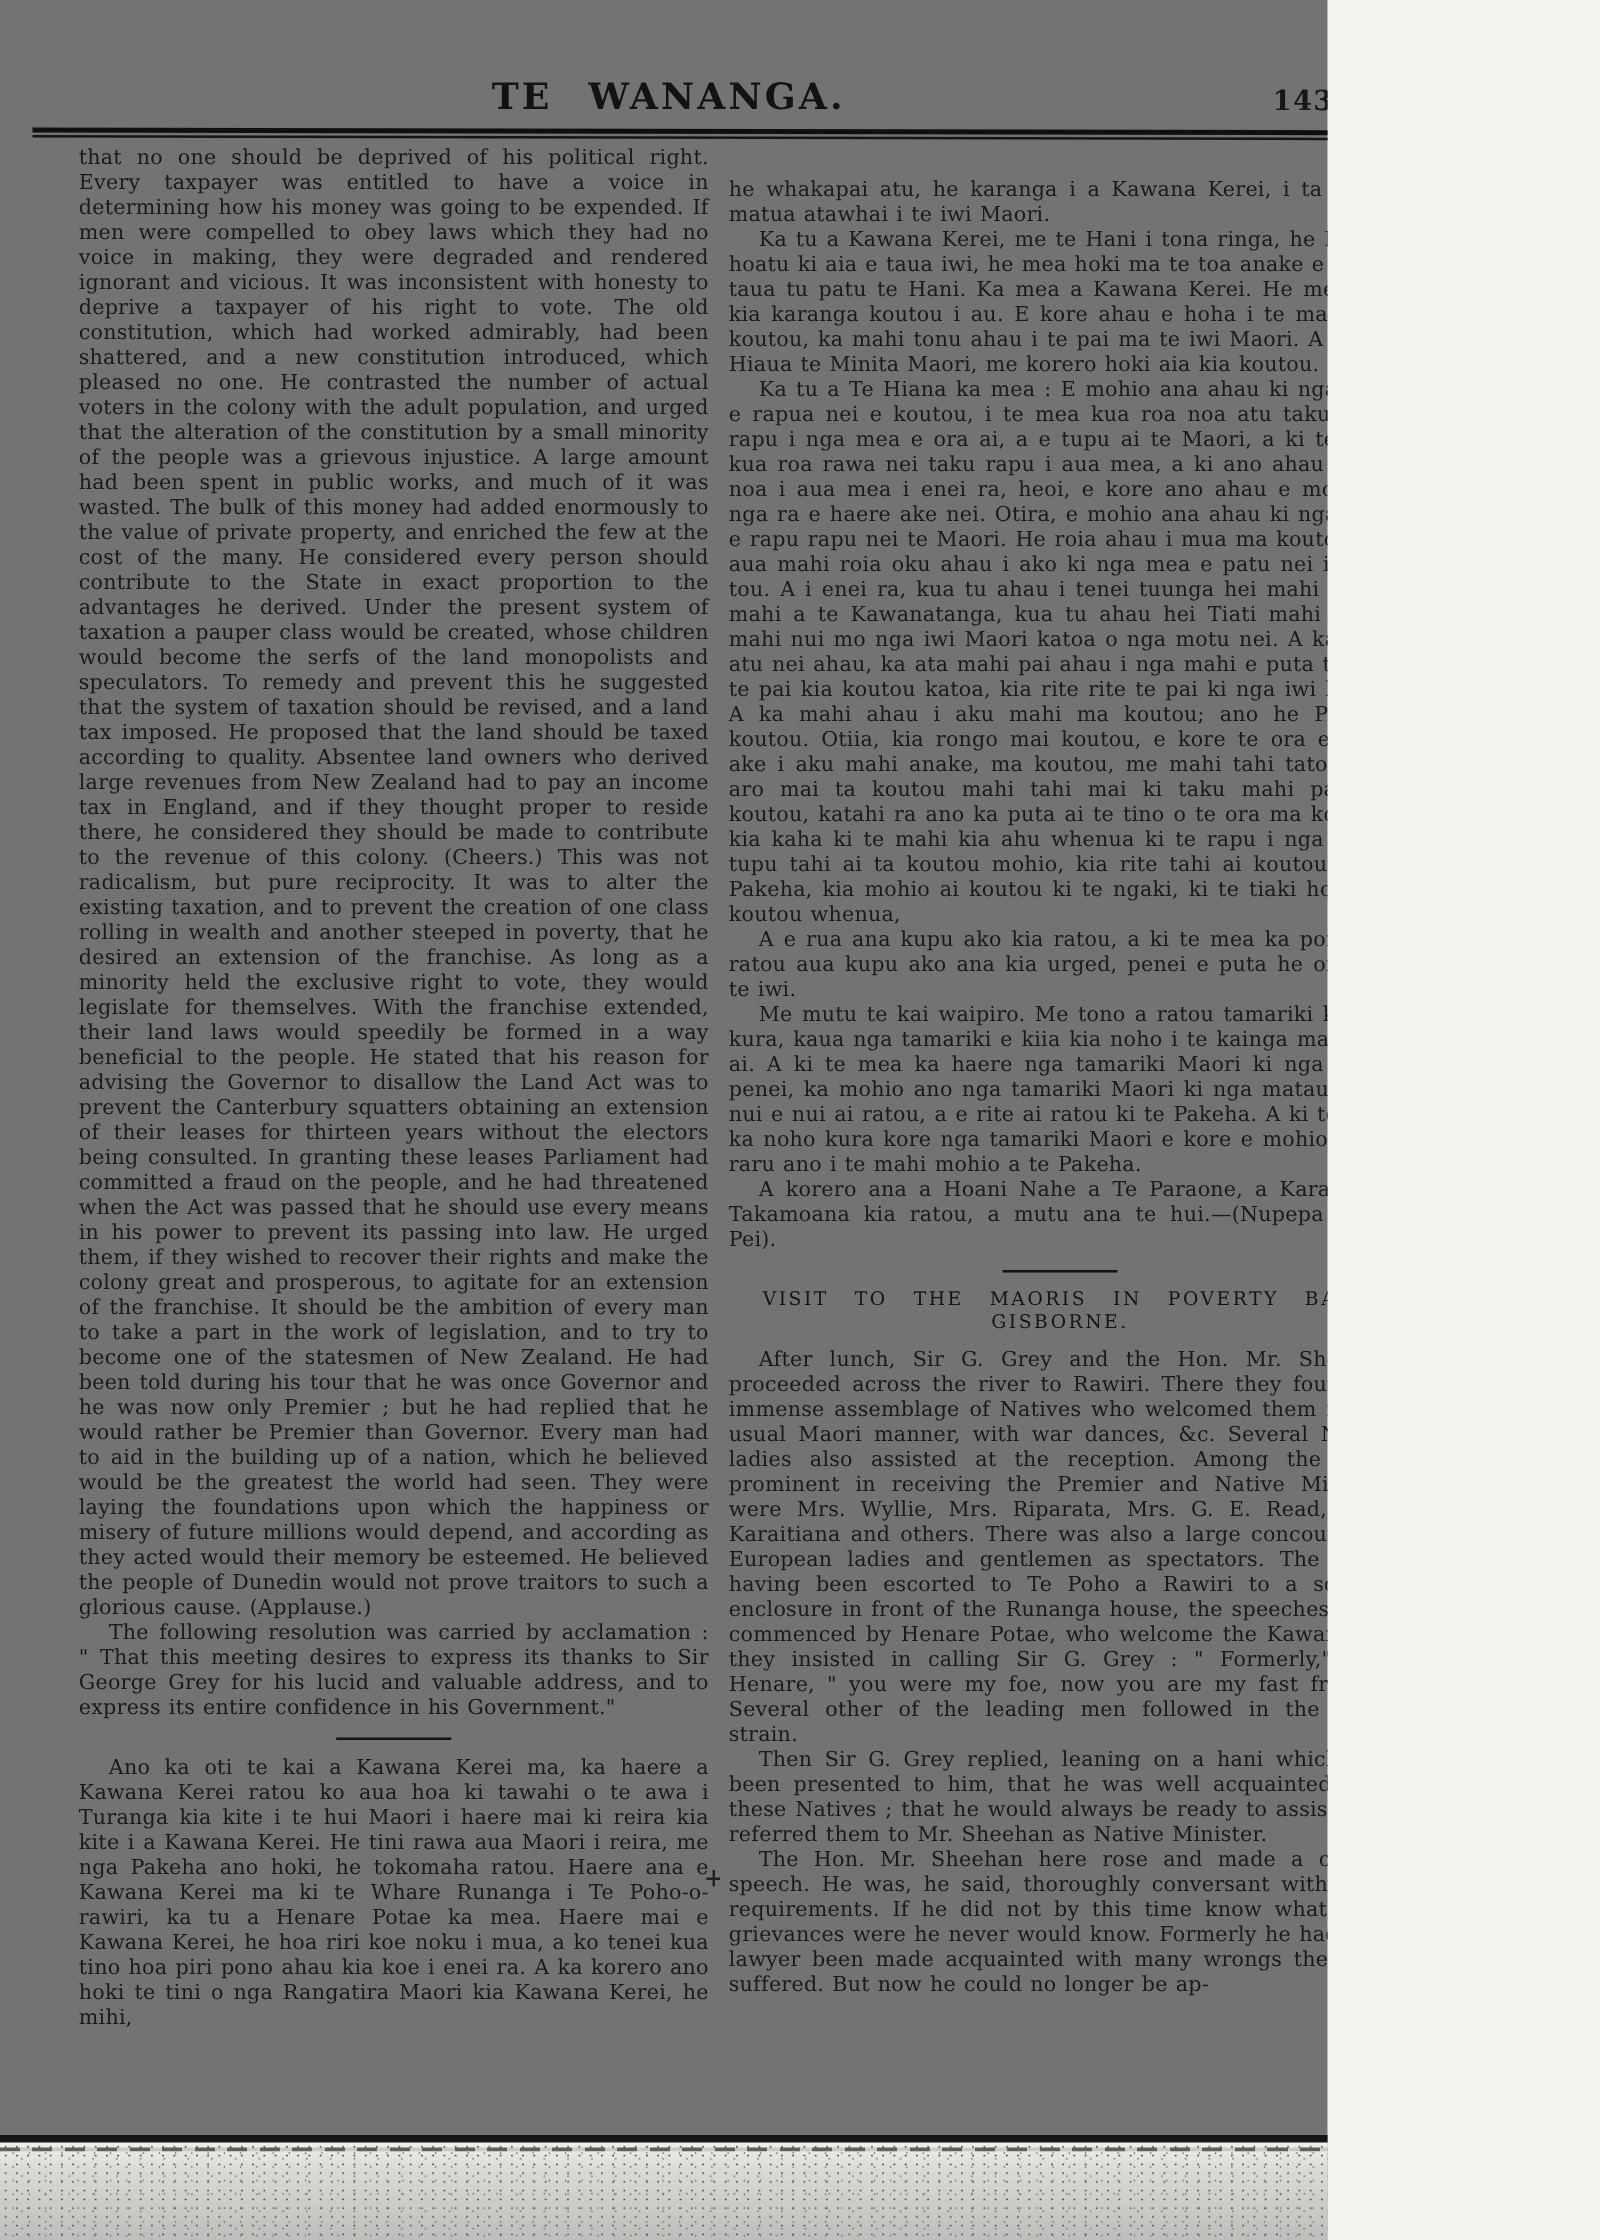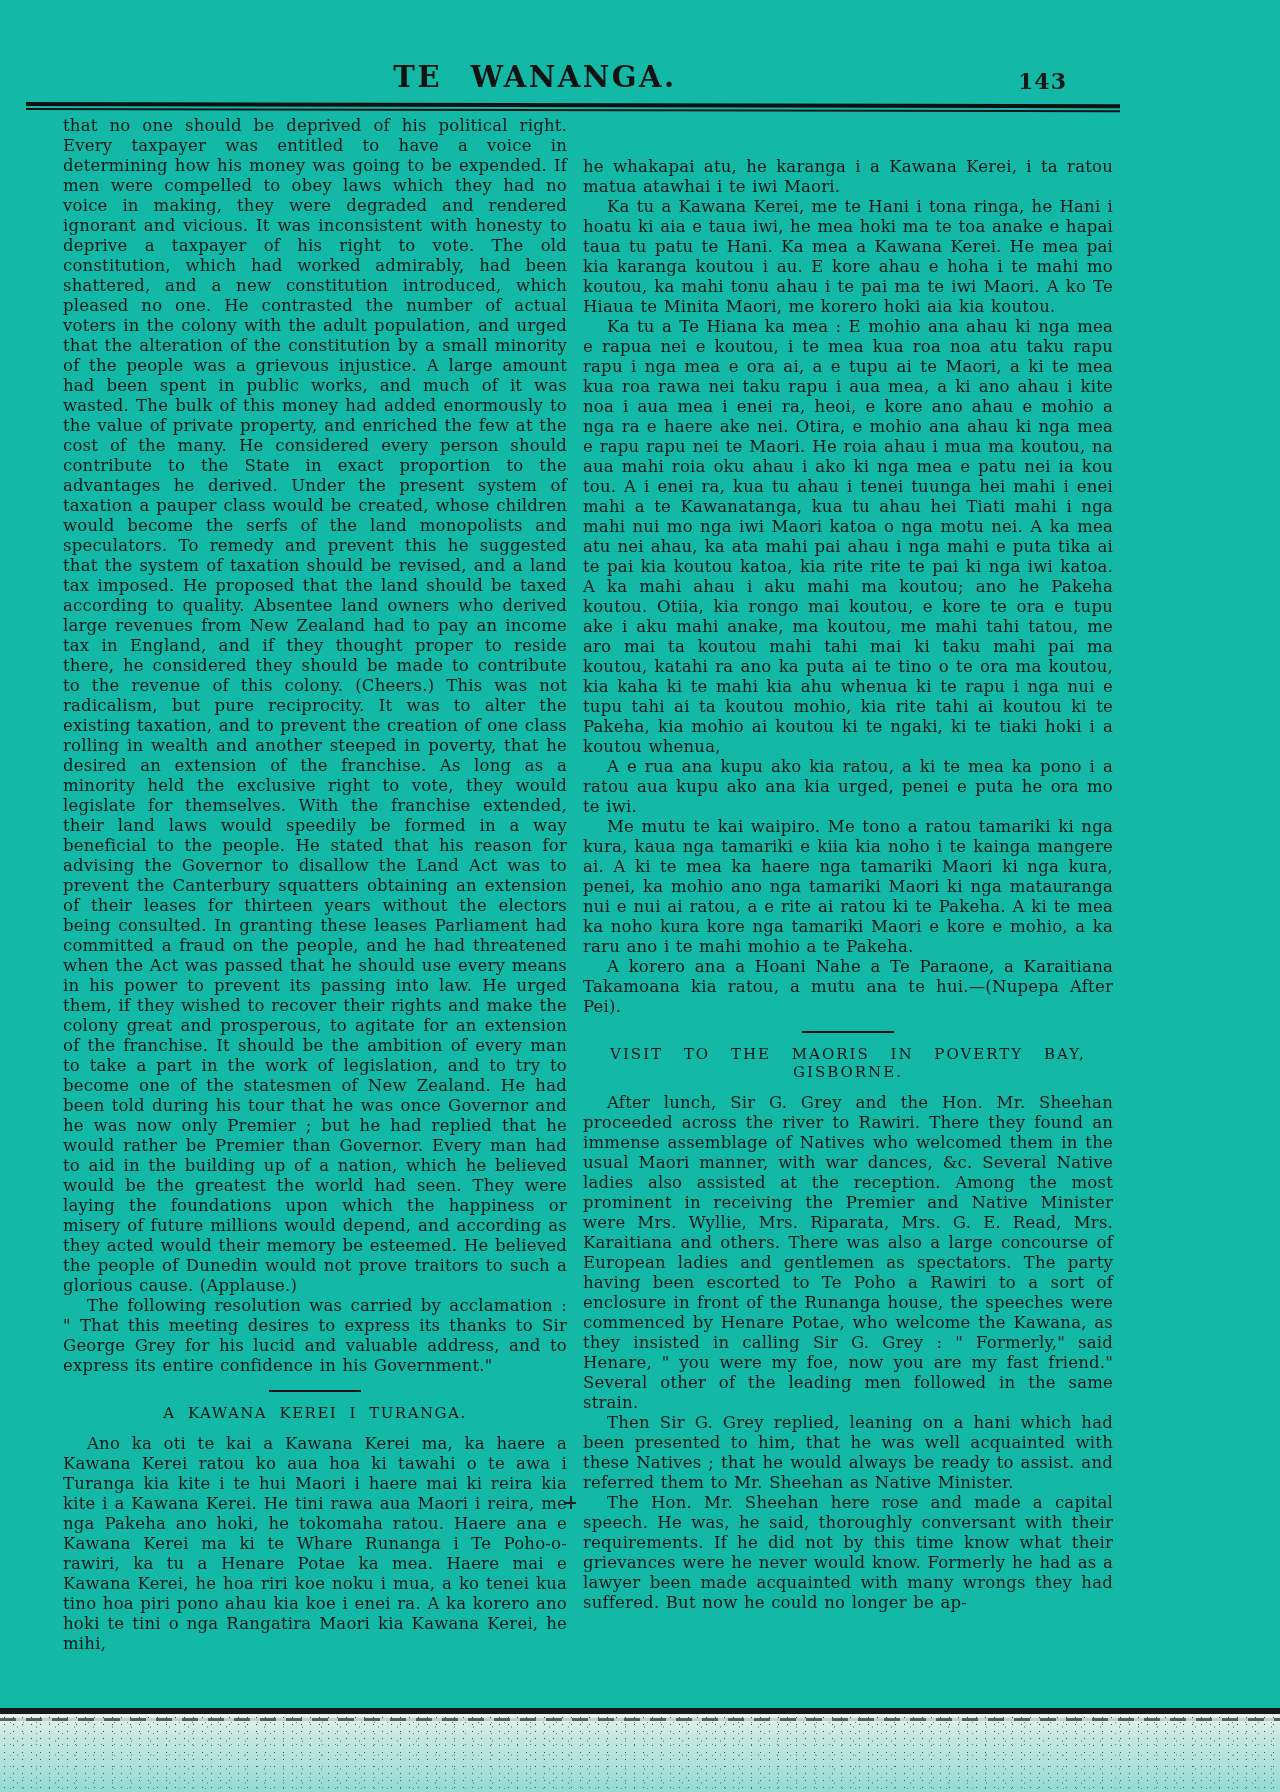--- a/index.html
+++ b/index.html
@@ -3,22 +3,22 @@
 <meta charset="utf-8">
 <style>
   html, body { margin: 0; padding: 0; }
   body {
     width: 1280px; height: 1792px;
     background: #f2f2ee;
     font-family: "DejaVu Serif", "Liberation Serif", serif;
   }
   .page {
     position: relative;
-    width: 1280px; height: 1792px;
-    background: #14b8a6;
+    width: 1062px; height: 1792px;
+    background: #737373;
     overflow: hidden;
     color: #191919;
   }
   
   .masthead {
     position: absolute; top: 60px; left: 55px; width: 1048px; height: 44px;
   }
   .masthead-title {
     position: relative; left: -44px;
     text-align: center;
@@ -112,21 +112,20 @@
 
   <div class="header-rule"></div>
 
   <div class="columns">
 
     <div class="col-left">
       <p class="body-text">that no one should be deprived of his political right. Every taxpayer was entitled to have a voice in determining how his money was going to be expended. If men were compelled to obey laws which they had no voice in making, they were degraded and rendered ignorant and vicious. It was inconsistent with honesty to deprive a taxpayer of his right to vote. The old constitution, which had worked admirably, had been shattered, and a new constitution introduced, which pleased no one. He contrasted the number of actual voters in the colony with the adult population, and urged that the alteration of the constitution by a small minority of the people was a grievous injustice. A large amount had been spent in public works, and much of it was wasted. The bulk of this money had added enormously to the value of private property, and enriched the few at the cost of the many. He considered every person should contribute to the State in exact proportion to the advantages he derived. Under the present system of taxation a pauper class would be created, whose children would become the serfs of the land monopolists and speculators. To remedy and prevent this he suggested that the system of taxation should be revised, and a land tax imposed. He proposed that the land should be taxed according to quality. Absentee land owners who derived large revenues from New Zealand had to pay an income tax in England, and if they thought proper to reside there, he considered they should be made to contribute to the revenue of this colony. (Cheers.) This was not radicalism, but pure reciprocity. It was to alter the existing taxation, and to prevent the creation of one class rolling in wealth and another steeped in poverty, that he desired an extension of the franchise. As long as a minority held the exclusive right to vote, they would legislate for themselves. With the franchise extended, their land laws would speedily be formed in a way beneficial to the people. He stated that his reason for advising the Governor to disallow the Land Act was to prevent the Canterbury squatters obtaining an extension of their leases for thirteen years without the electors being consulted. In granting these leases Parliament had committed a fraud on the people, and he had threatened when the Act was passed that he should use every means in his power to prevent its passing into law. He urged them, if they wished to recover their rights and make the colony great and prosperous, to agitate for an extension of the franchise. It should be the ambition of every man to take a part in the work of legislation, and to try to become one of the statesmen of New Zealand. He had been told during his tour that he was once Governor and he was now only Premier ; but he had replied that he would rather be Premier than Governor. Every man had to aid in the building up of a nation, which he believed would be the greatest the world had seen. They were laying the foundations upon which the happiness or misery of future millions would depend, and according as they acted would their memory be esteemed. He believed the people of Dunedin would not prove traitors to such a glorious cause. (Applause.)</p>
       <p class="body-text indent">The following resolution was carried by acclamation : " That this meeting desires to express its thanks to Sir George Grey for his lucid and valuable address, and to express its entire confidence in his Government."</p>
 
       <hr class="sec-rule">
-      <h2 class="sec-heading">A KAWANA KEREI I TURANGA.</h2>
 
       <p class="body-text indent">Ano ka oti te kai a Kawana Kerei ma, ka haere a Kawana Kerei ratou ko aua hoa ki tawahi o te awa i Turanga kia kite i te hui Maori i haere mai ki reira kia kite i a Kawana Kerei. He tini rawa aua Maori i reira, me nga Pakeha ano hoki, he tokomaha ratou. Haere ana e Kawana Kerei ma ki te Whare Runanga i Te Poho-o-rawiri, ka tu a Henare Potae ka mea. Haere mai e Kawana Kerei, he hoa riri koe noku i mua, a ko tenei kua tino hoa piri pono ahau kia koe i enei ra. A ka korero ano hoki te tini o nga Rangatira Maori kia Kawana Kerei, he mihi,</p>
     </div>
 
     <div class="col-divider"></div>
 
     <div class="col-right">
       <p class="body-text">he whakapai atu, he karanga i a Kawana Kerei, i ta ratou matua atawhai i te iwi Maori.</p>
       <p class="body-text indent">Ka tu a Kawana Kerei, me te Hani i tona ringa, he Hani i hoatu ki aia e taua iwi, he mea hoki ma te toa anake e hapai taua tu patu te Hani. Ka mea a Kawana Kerei. He mea pai kia karanga koutou i au. E kore ahau e hoha i te mahi mo koutou, ka mahi tonu ahau i te pai ma te iwi Maori. A ko Te Hiaua te Minita Maori, me korero hoki aia kia koutou.</p>
       <p class="body-text indent">Ka tu a Te Hiana ka mea : E mohio ana ahau ki nga mea e rapua nei e koutou, i te mea kua roa noa atu taku rapu rapu i nga mea e ora ai, a e tupu ai te Maori, a ki te mea kua roa rawa nei taku rapu i aua mea, a ki ano ahau i kite noa i aua mea i enei ra, heoi, e kore ano ahau e mohio a nga ra e haere ake nei. Otira, e mohio ana ahau ki nga mea e rapu rapu nei te Maori. He roia ahau i mua ma koutou, na aua mahi roia oku ahau i ako ki nga mea e patu nei ia kou tou. A i enei ra, kua tu ahau i tenei tuunga hei mahi i enei mahi a te Kawanatanga, kua tu ahau hei Tiati mahi i nga mahi nui mo nga iwi Maori katoa o nga motu nei. A ka mea atu nei ahau, ka ata mahi pai ahau i nga mahi e puta tika ai te pai kia koutou katoa, kia rite rite te pai ki nga iwi katoa. A ka mahi ahau i aku mahi ma koutou; ano he Pakeha koutou. Otiia, kia rongo mai koutou, e kore te ora e tupu ake i aku mahi anake, ma koutou, me mahi tahi tatou, me aro mai ta koutou mahi tahi mai ki taku mahi pai ma koutou, katahi ra ano ka puta ai te tino o te ora ma koutou, kia kaha ki te mahi kia ahu whenua ki te rapu i nga nui e tupu tahi ai ta koutou mohio, kia rite tahi ai koutou ki te Pakeha, kia mohio ai koutou ki te ngaki, ki te tiaki hoki i a koutou whenua,</p>

